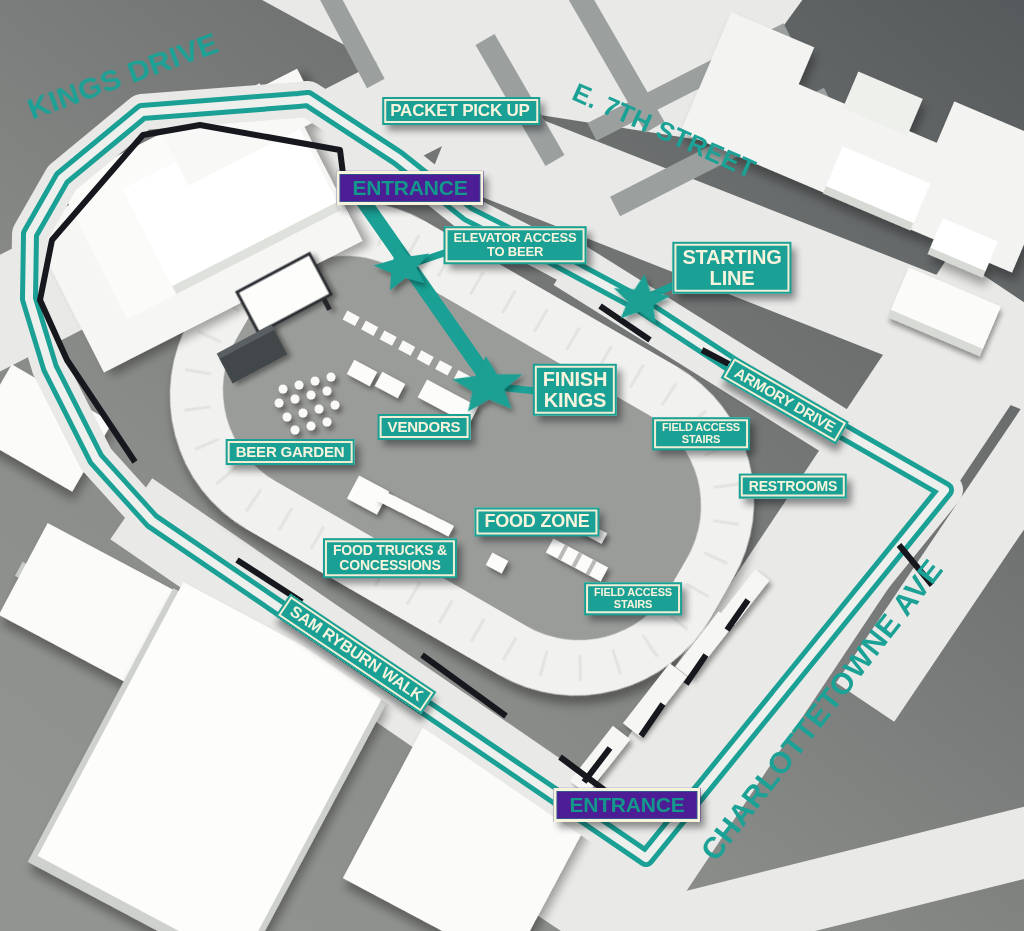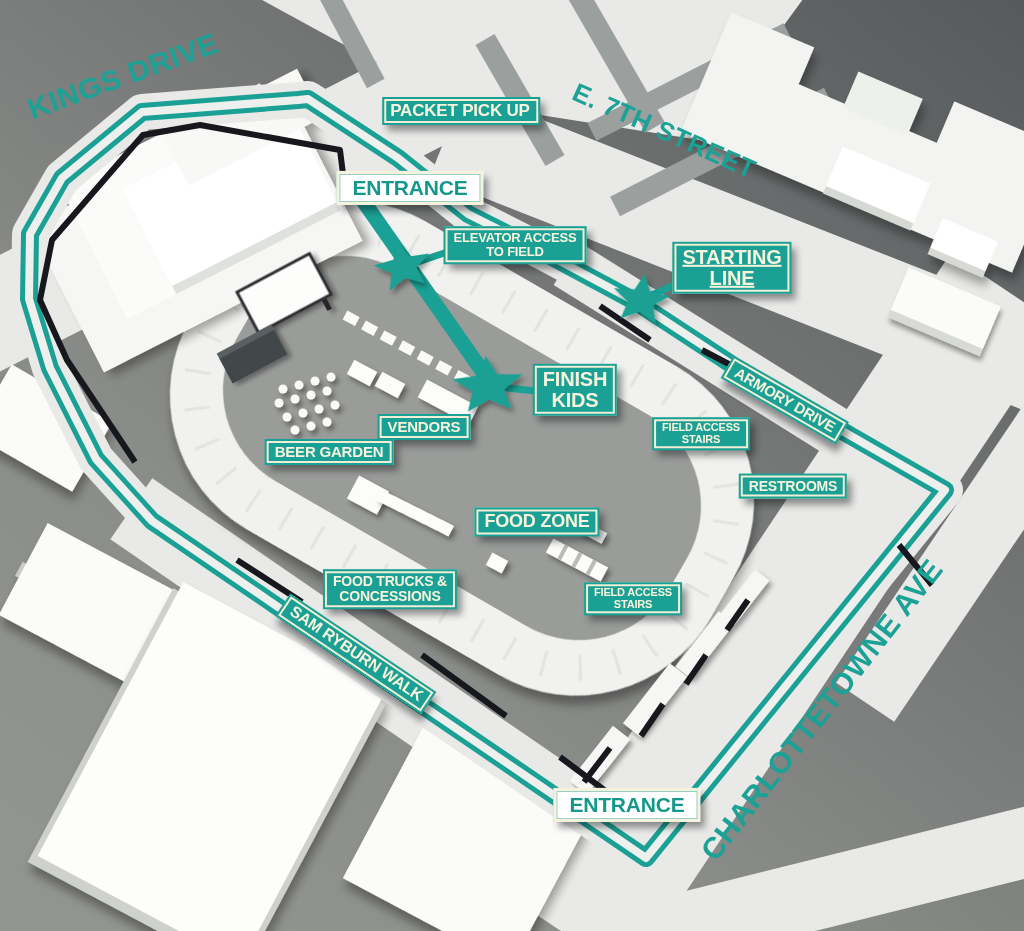--- a/index.html
+++ b/index.html
@@ -4,21 +4,21 @@
 <style>
   html,body{margin:0;padding:0;background:#707270;}
   .stage{position:relative;width:1024px;height:931px;overflow:hidden;
          font-family:"Liberation Sans",sans-serif;background:#808280;}
   svg.scene{position:absolute;left:0;top:0;}
   .badge{position:absolute;font-weight:bold;text-align:center;white-space:pre-line;
          line-height:1.06;letter-spacing:-0.2px;padding:5px 10px;z-index:5;}
   .badge.teal{background:#1aa094;color:#f7f3dc;
          box-shadow:inset 0 0 0 2px #1aa094, inset 0 0 0 4px #f2eed6,
                     5px 6px 7px rgba(15,18,22,.45);}
-  .badge.cream{background:#ffffff;color:#14988b;
+  .badge.cream{background:#4c1d95;color:#14988b;
          box-shadow:inset 0 0 0 3px #f6f2dc, inset 0 0 0 4px rgba(22,150,140,.45),
                     5px 6px 7px rgba(15,18,22,.45);}
   .street-label{position:absolute;color:#1ba195;font-weight:bold;white-space:nowrap;
          z-index:4;letter-spacing:0.5px;}
 </style>
 </head>
 <body>
 
 <div class="stage">
 
@@ -256,32 +256,32 @@
   </g>
 </svg>
 
 <div class="street-label" style="left:123px;top:76px;font-size:30px;transform:translate(-50%,-50%) rotate(-20deg);">KINGS DRIVE</div>
 <div class="street-label" style="left:664px;top:131px;font-size:26px;transform:translate(-50%,-50%) rotate(24deg);">E. 7TH STREET</div>
 <div class="street-label" style="left:822px;top:710px;font-size:30px;transform:translate(-50%,-50%) rotate(-52deg);">CHARLOTTETOWNE AVE</div>
 
 <div class="badge teal" style="left:461px;top:111px;font-size:17px;transform:translate(-50%,-50%);padding-left:8px;">PACKET PICK UP</div>
 <div class="badge cream" style="left:410px;top:188px;font-size:21px;padding:6px 16px;transform:translate(-50%,-50%);">ENTRANCE</div>
 <div class="badge teal" style="left:515px;top:245px;font-size:13px;transform:translate(-50%,-50%);">ELEVATOR ACCESS
-TO FIELD</div>
-<div class="badge teal" style="left:732px;top:268px;font-size:20px;transform:translate(-50%,-50%);text-decoration:underline;">STARTING
+TO BEER</div>
+<div class="badge teal" style="left:732px;top:268px;font-size:20px;transform:translate(-50%,-50%);">STARTING
 LINE</div>
 <div class="badge teal" style="left:575px;top:390px;font-size:20px;transform:translate(-50%,-50%);">FINISH
-KIDS</div>
+KINGS</div>
 <div class="badge teal" style="left:785px;top:400px;font-size:15px;transform:translate(-50%,-50%) rotate(30deg);">ARMORY DRIVE</div>
 <div class="badge teal" style="left:424px;top:427px;font-size:15px;transform:translate(-50%,-50%);text-align:center;">VENDORS</div>
-<div class="badge teal" style="left:290px;top:452px;font-size:15px;transform:translate(-50%,-50%);margin-left:39px;">BEER GARDEN</div>
+<div class="badge teal" style="left:290px;top:452px;font-size:15px;transform:translate(-50%,-50%);">BEER GARDEN</div>
 <div class="badge teal" style="left:701px;top:434px;font-size:11px;transform:translate(-50%,-50%);">FIELD ACCESS
 STAIRS</div>
 <div class="badge teal" style="left:793px;top:486px;font-size:14px;transform:translate(-50%,-50%);">RESTROOMS</div>
 <div class="badge teal" style="left:537px;top:522px;font-size:18px;transform:translate(-50%,-50%);">FOOD ZONE</div>
-<div class="badge teal" style="left:390px;top:558px;font-size:14px;transform:translate(-50%,-50%);margin-top:31px;">FOOD TRUCKS &amp;
+<div class="badge teal" style="left:390px;top:558px;font-size:14px;transform:translate(-50%,-50%);">FOOD TRUCKS &amp;
 CONCESSIONS</div>
 <div class="badge teal" style="left:633px;top:599px;font-size:11px;transform:translate(-50%,-50%);">FIELD ACCESS
 STAIRS</div>
 <div class="badge teal" style="left:356px;top:654px;font-size:16px;transform:translate(-50%,-50%) rotate(34deg);">SAM RYBURN WALK</div>
 <div class="badge cream" style="left:627px;top:805px;font-size:21px;padding:6px 16px;transform:translate(-50%,-50%);">ENTRANCE</div>
 
 </div>
 
 </body></html>

